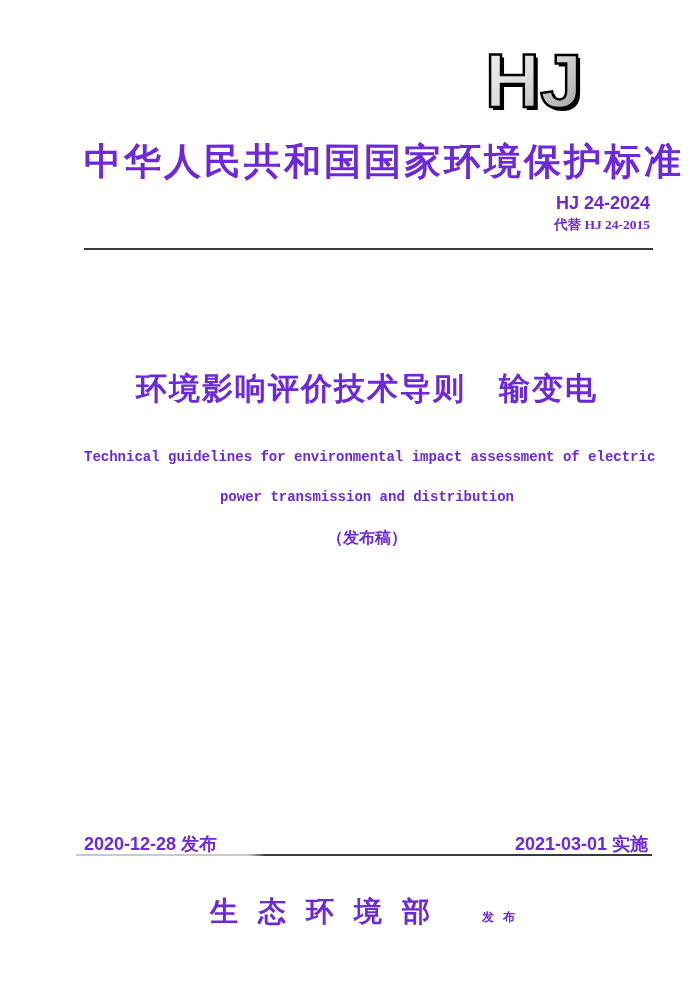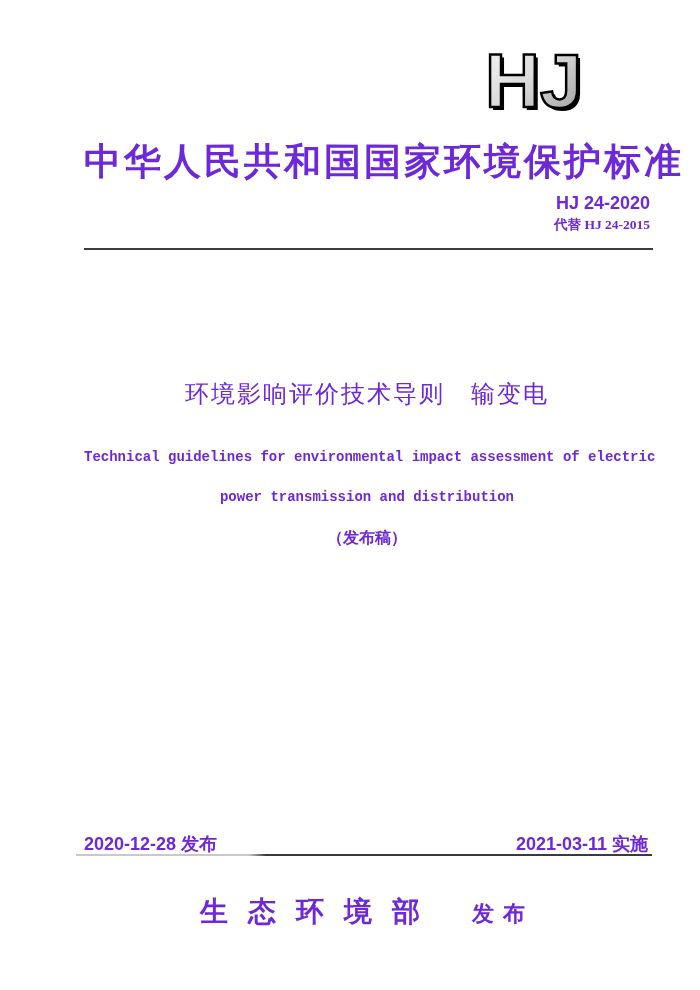--- a/index.html
+++ b/index.html
@@ -63,23 +63,23 @@
   }
   .rule-top {
     position: absolute;
     left: 84px;
     right: 47px;
     top: 248px;
     height: 2px;
     background: #3c3c3c;
   }
   .cn-title {
-    top: 378px;
-    font-size: 24px;
-    font-weight: normal;
+    top: 368px;
+    font-size: 31px;
+    font-weight: bold;
     letter-spacing: 2px;
     font-family: "Liberation Sans", "DejaVu Sans", sans-serif;
   }
   .en-title {
     font-size: 14px;
     font-weight: bold;
     font-family: "Liberation Mono", "DejaVu Sans Mono", monospace;
     line-height: 1;
   }
   .en-line1 { top: 450px; }
@@ -133,21 +133,21 @@
     white-space: nowrap;
     gap: 16px;
   }
   .publisher-name {
     font-size: 28px;
     font-weight: bold;
     letter-spacing: 20px;
     font-family: "Liberation Serif", "DejaVu Serif", serif;
   }
   .publisher-suffix {
-    font-size: 22px;
+    font-size: 12px;
     font-weight: bold;
     letter-spacing: 9px;
     margin-left: 16px;
     font-family: "Liberation Sans", "DejaVu Sans", sans-serif;
   }
 </style>
 </head>
 <body>
 
 <div class="page">
@@ -161,35 +161,35 @@
           <stop offset="100%" stop-color="#9a9a9a"></stop>
         </linearGradient>
       </defs>
       <text x="8" y="70" font-family="Liberation Sans, DejaVu Sans, sans-serif" font-size="76" font-weight="bold" fill="#000000">HJ</text>
       <text x="5" y="67" font-family="Liberation Sans, DejaVu Sans, sans-serif" font-size="76" font-weight="bold" fill="url(#bevelGrad)" stroke="#000000" stroke-width="2.5">HJ</text>
     </svg>
   </div>
 
   <div class="header-title">中华人民共和国国家环境保护标准</div>
 
-  <div class="std-no">HJ 24-2020</div>
+  <div class="std-no">HJ 24-2024</div>
   <div class="supersede">代替 HJ 24-2015</div>
 
   <div class="rule-top"></div>
 
   <div class="content-line cn-title">环境影响评价技术导则　输变电</div>
 
   <div class="content-line en-title en-line1">Technical guidelines for environmental impact assessment of electric</div>
   <div class="content-line en-title en-line2">power transmission and distribution</div>
 
   <div class="content-line draft-label">（发布稿）</div>
 
 
   <div class="date-left">2020-12-28 发布</div>
-  <div class="date-right">2021-03-11 实施</div>
+  <div class="date-right">2021-03-01 实施</div>
 
   <div class="rule-bottom"></div>
 
   <div class="publisher-row">
     <span class="publisher-name">生态环境部</span>
     <span class="publisher-suffix">发布</span>
   </div>
 
 </div>
 

